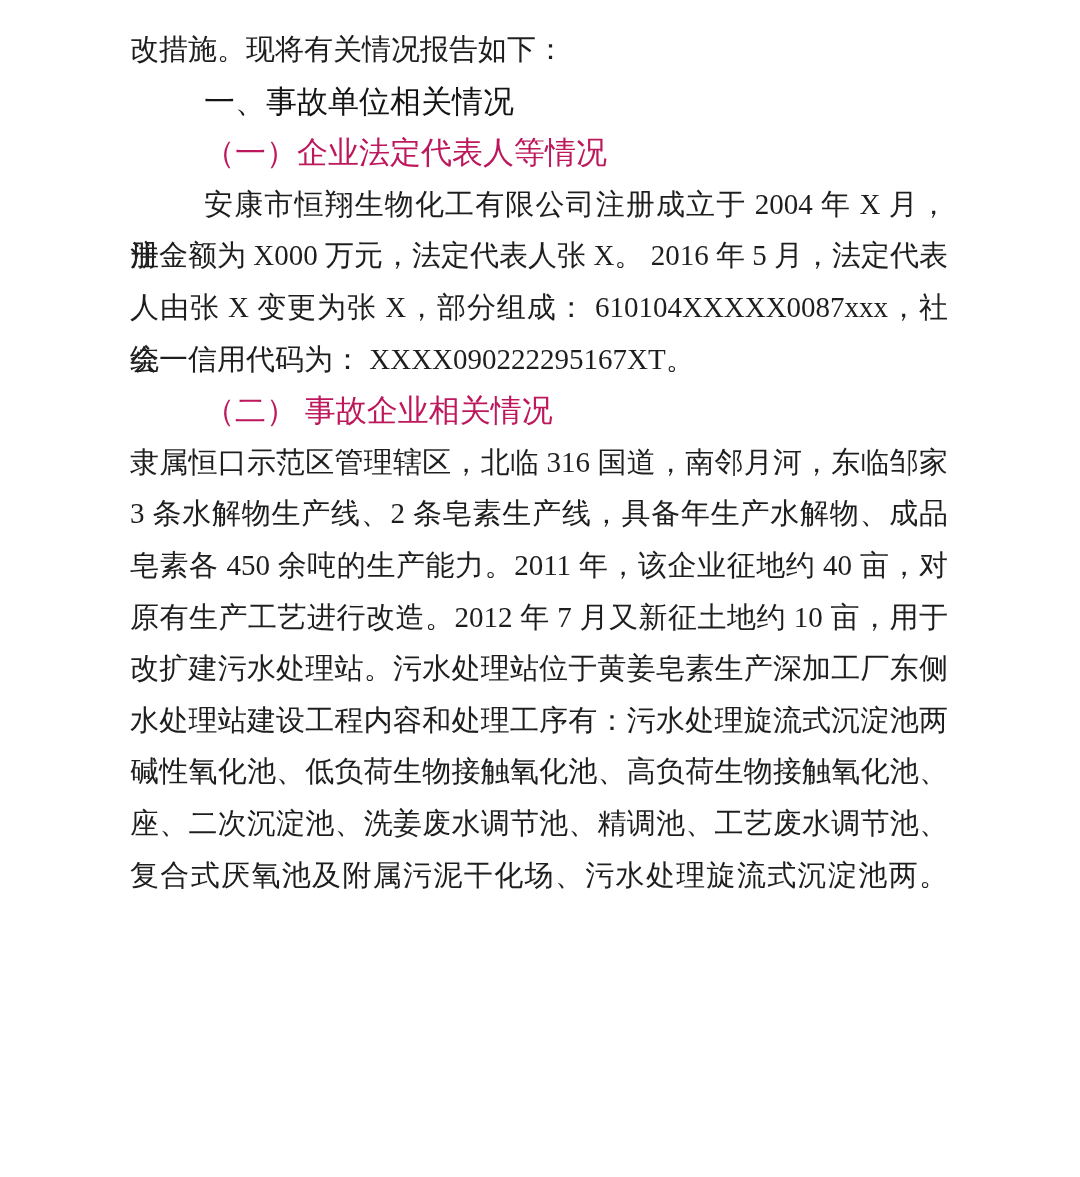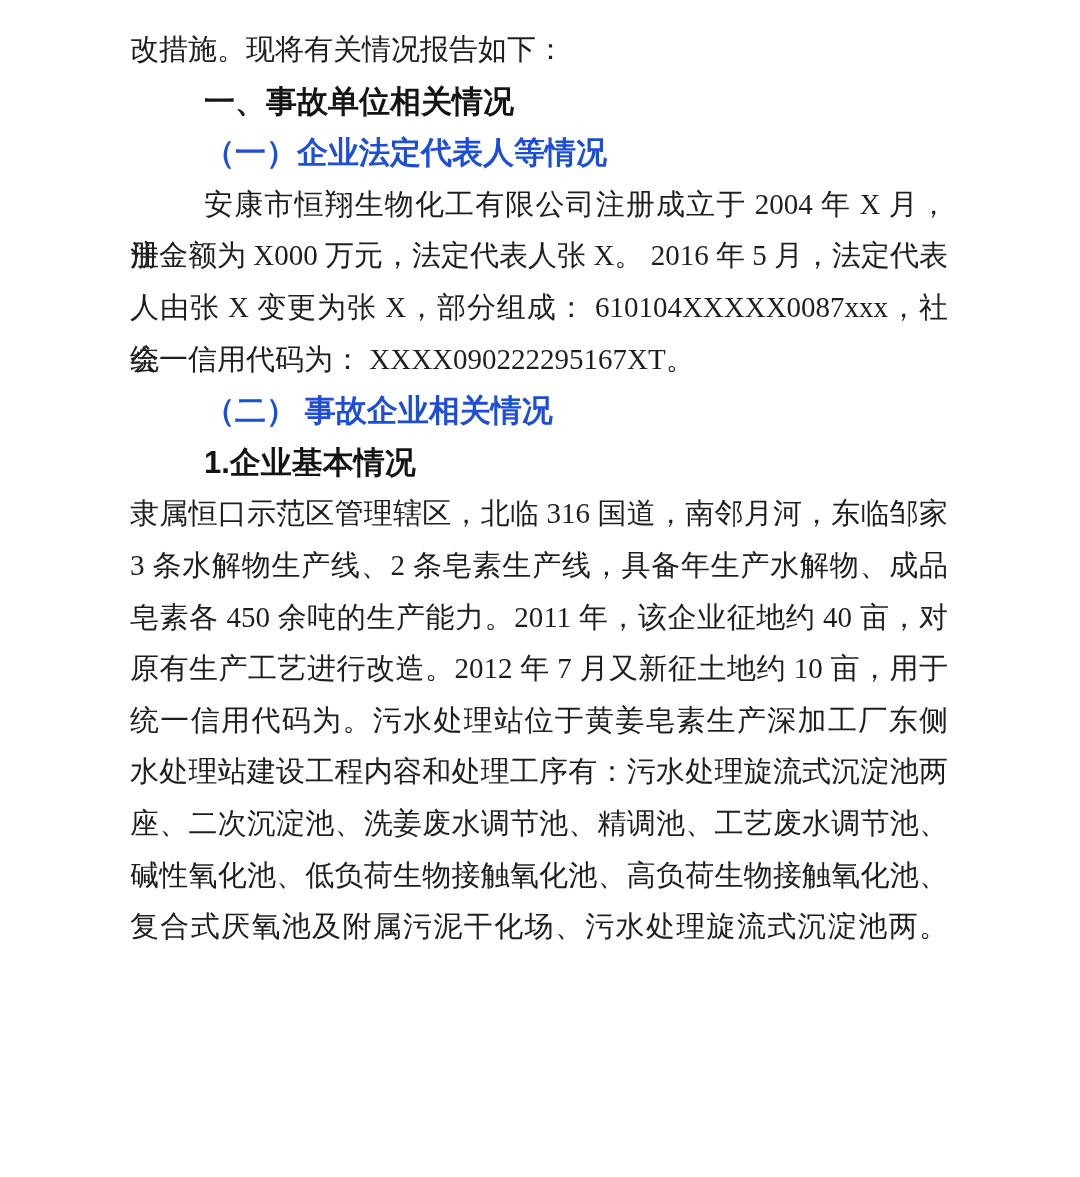--- a/index.html
+++ b/index.html
@@ -34,29 +34,29 @@
   }
   .nojust {
     text-align: left;
     text-align-last: auto;
   }
   .indent {
     text-indent: 74px;
   }
   .h1, .h3 {
     font-family: "Liberation Sans", "DejaVu Sans", sans-serif;
-    font-weight: bold;
+    font-weight: normal;
     font-size: 31px;
     color: #141414;
   }
   .h2 {
     font-family: "Liberation Serif", "DejaVu Serif", serif;
-    font-weight: bold;
+    font-weight: normal;
     font-size: 31px;
-    color: #1d4ed8;
+    color: #be185d;
   }
 </style>
 </head>
 <body>
 
 <div class="page">
   <div class="content">
 
     <div class="line nojust">改措施。现将有关情况报告如下：</div>
 
@@ -64,26 +64,25 @@
 
     <div class="line h2 indent nojust">（一）企业法定代表人等情况</div>
 
     <div class="line indent">安康市恒翔生物化工有限公司注册成立于 2004 年 X 月，注</div>
     <div class="line">册金额为 X000 万元，法定代表人张 X。 2016 年 5 月，法定代表</div>
     <div class="line">人由张 X 变更为张 X，部分组成： 610104XXXXX0087xxx，社会</div>
     <div class="line nojust">统一信用代码为： XXXX090222295167XT。</div>
 
     <div class="line h2 indent nojust">（二） 事故企业相关情况</div>
 
-    <div class="line h3 indent nojust">1.企业基本情况</div>
 
     <div class="line">隶属恒口示范区管理辖区，北临 316 国道，南邻月河，东临邹家</div>
     <div class="line">3 条水解物生产线、2 条皂素生产线，具备年生产水解物、成品</div>
     <div class="line">皂素各 450 余吨的生产能力。2011 年，该企业征地约 40 亩，对</div>
     <div class="line">原有生产工艺进行改造。2012 年 7 月又新征土地约 10 亩，用于</div>
-    <div class="line">统一信用代码为。污水处理站位于黄姜皂素生产深加工厂东侧</div>
+    <div class="line">改扩建污水处理站。污水处理站位于黄姜皂素生产深加工厂东侧</div>
     <div class="line">水处理站建设工程内容和处理工序有：污水处理旋流式沉淀池两</div>
+    <div class="line">碱性氧化池、低负荷生物接触氧化池、高负荷生物接触氧化池、</div>
     <div class="line">座、二次沉淀池、洗姜废水调节池、精调池、工艺废水调节池、</div>
-    <div class="line">碱性氧化池、低负荷生物接触氧化池、高负荷生物接触氧化池、</div>
     <div class="line">复合式厌氧池及附属污泥干化场、污水处理旋流式沉淀池两。</div>
 
   </div>
 </div>
 
 </body></html>

